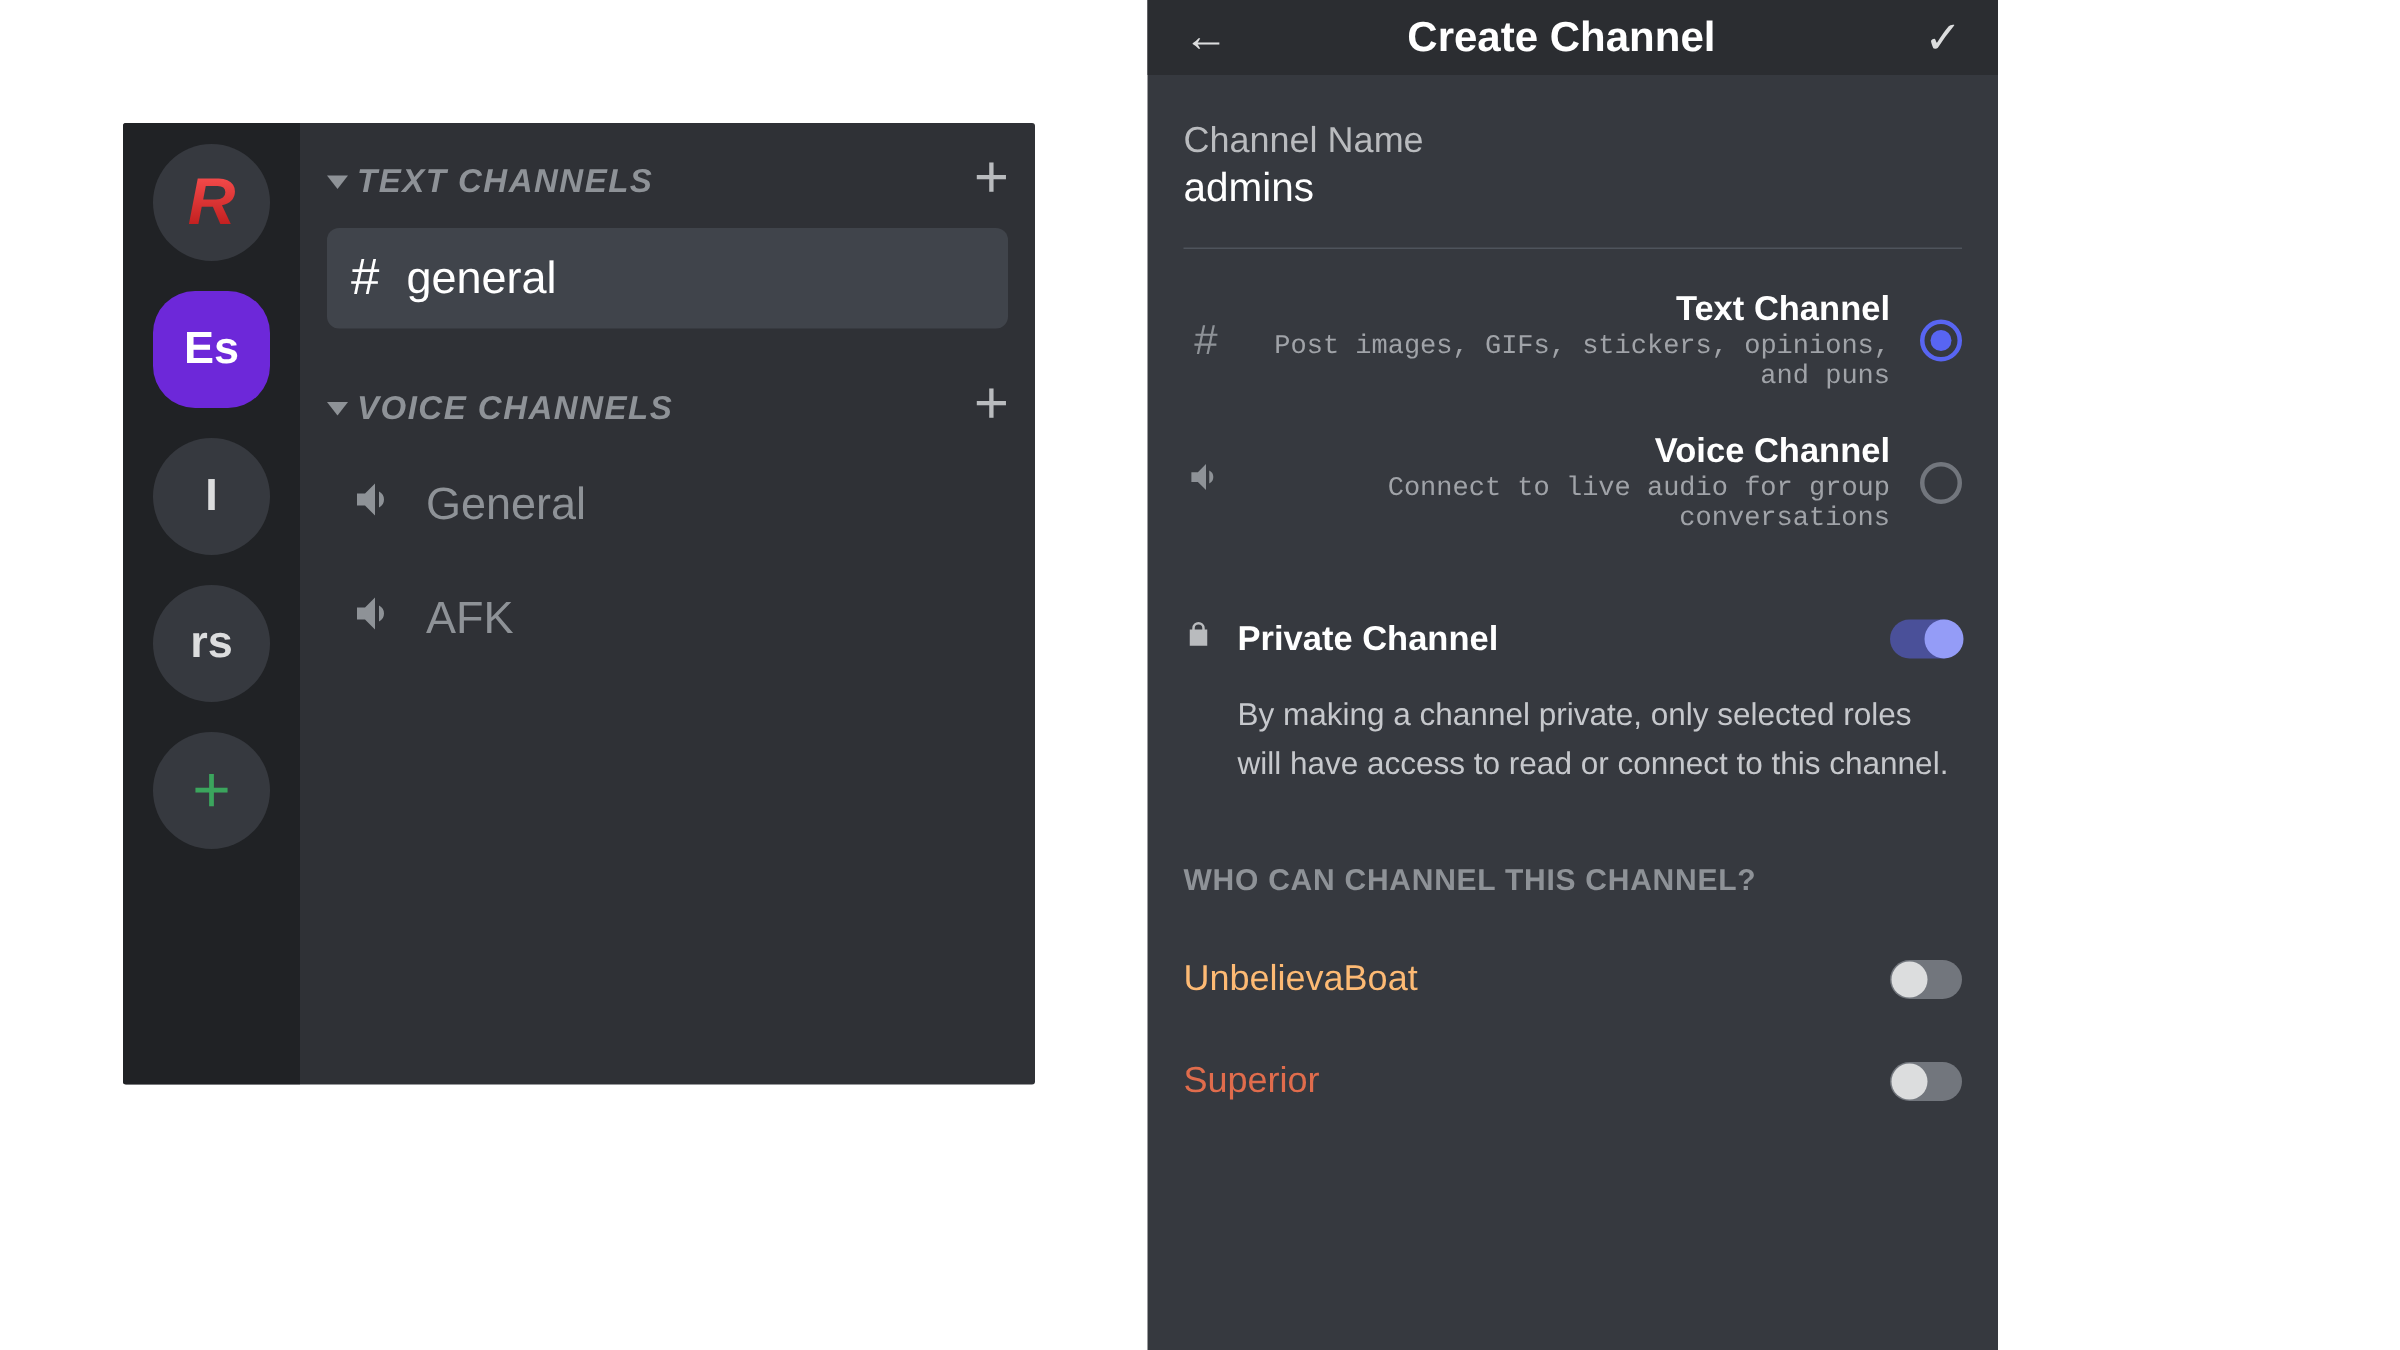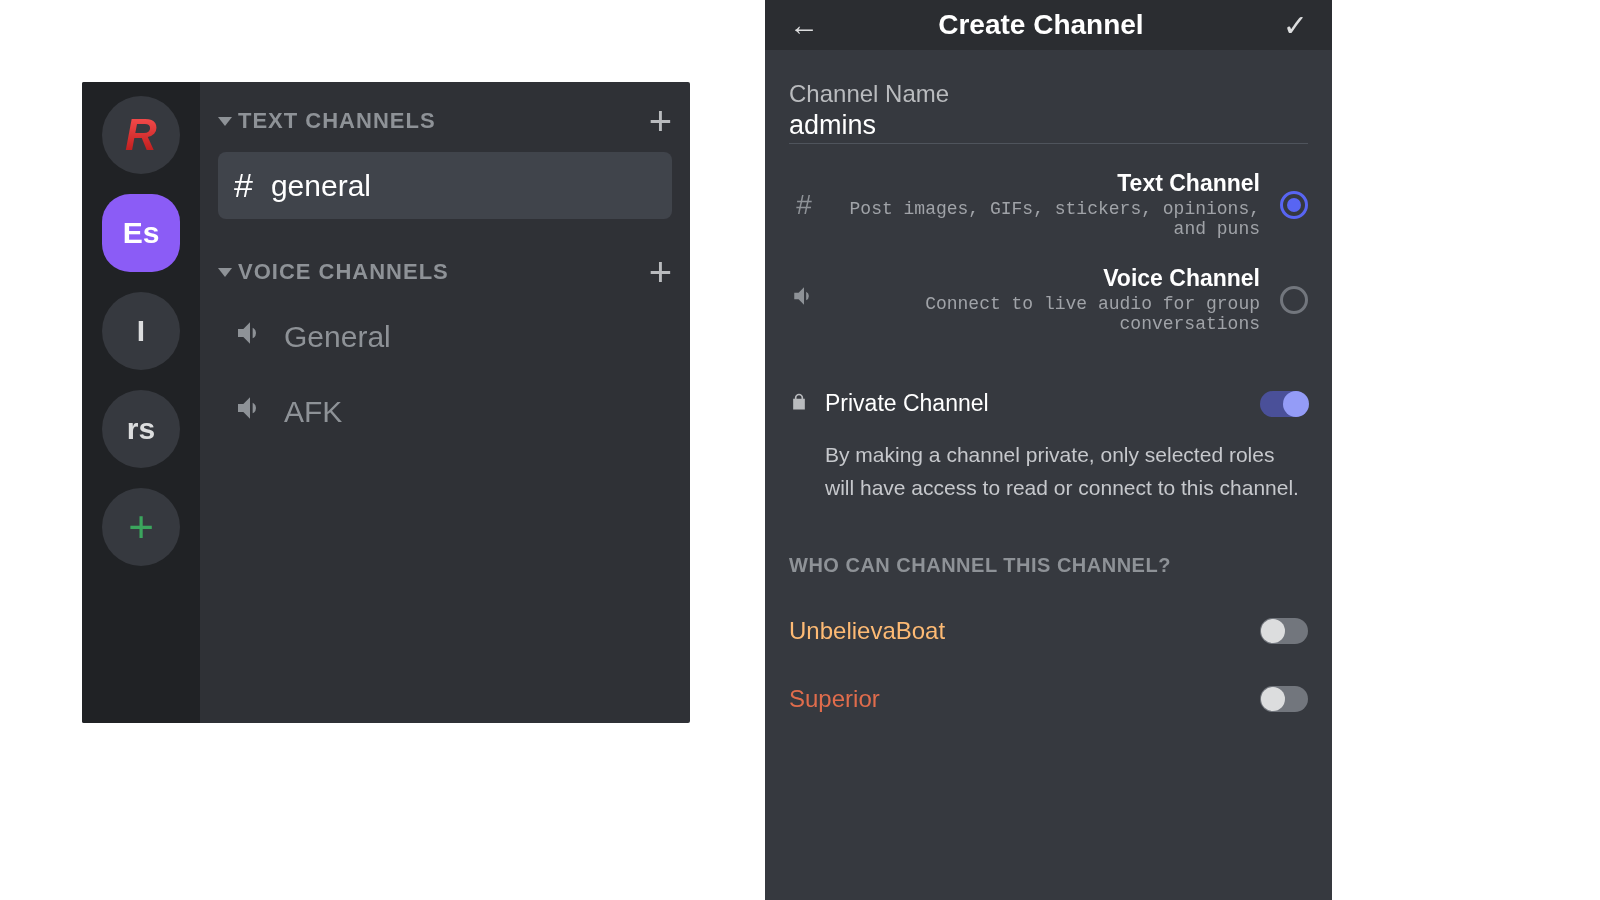--- a/index.html
+++ b/index.html
@@ -41,21 +41,21 @@
     display: flex;
     align-items: center;
     justify-content: center;
     font-size: 30px;
     font-weight: 600;
     color: #dcddde;
     cursor: pointer;
   }
   .server-icon.selected {
     border-radius: 28px;
-    background: #8b5cf6;
+    background: #6d28d9;
     color: #ffffff;
   }
   .server-icon .r-letter {
     font-size: 44px;
     font-weight: 900;
     font-style: italic;
     background: linear-gradient(180deg,#ff5555 0%,#b31212 100%);
     -webkit-background-clip: text;
     background-clip: text;
     color: transparent;
@@ -65,24 +65,24 @@
     font-size: 44px;
     font-weight: 400;
   }
 
   .channel-list {
     flex: 1;
     padding: 22px 18px;
   }
   .cat-row {
     display: flex;
-    align-items: center;
     justify-content: space-between;
     margin-bottom: 18px;
     margin-top: 4px;
+    font-style: italic;
   }
   .cat-row.second { margin-top: 40px; }
   .cat-left {
     display: flex;
     align-items: center;
     gap: 6px;
   }
   .cat-chevron {
     width: 0; height: 0;
     border-left: 7px solid transparent;
@@ -164,21 +164,21 @@
     overflow: hidden;
   }
   .field-label {
     font-size: 24px;
     color: #b9bbbe;
   }
   .field-value {
     font-size: 27px;
     color: #ffffff;
     margin-top: 2px;
-    padding-bottom: 2px;
+    padding-bottom: 24px;
     border-bottom: 1px solid #4f545c;
   }
 
   .section-header {
     margin-top: 46px;
     font-size: 20px;
     font-weight: 700;
     letter-spacing: 1px;
     color: #8e9297;
   }
@@ -215,21 +215,21 @@
     border-radius: 50%;
   }
 
   .private-row {
     display: flex;
     align-items: center;
     gap: 16px;
     margin-top: 56px;
   }
   .lock-icon svg { width: 20px; height: 20px; fill: #b9bbbe; }
-  .private-label { flex: 1; font-size: 23px; color: #ffffff; font-weight: 400; }
+  .private-label { flex: 1; font-size: 23px; color: #ffffff; font-weight: 700; }
 
   .toggle {
     width: 48px; height: 26px;
     background: #72767d;
     border-radius: 13px;
     position: relative;
     cursor: pointer;
   }
   .toggle .knob {
     position: absolute;

